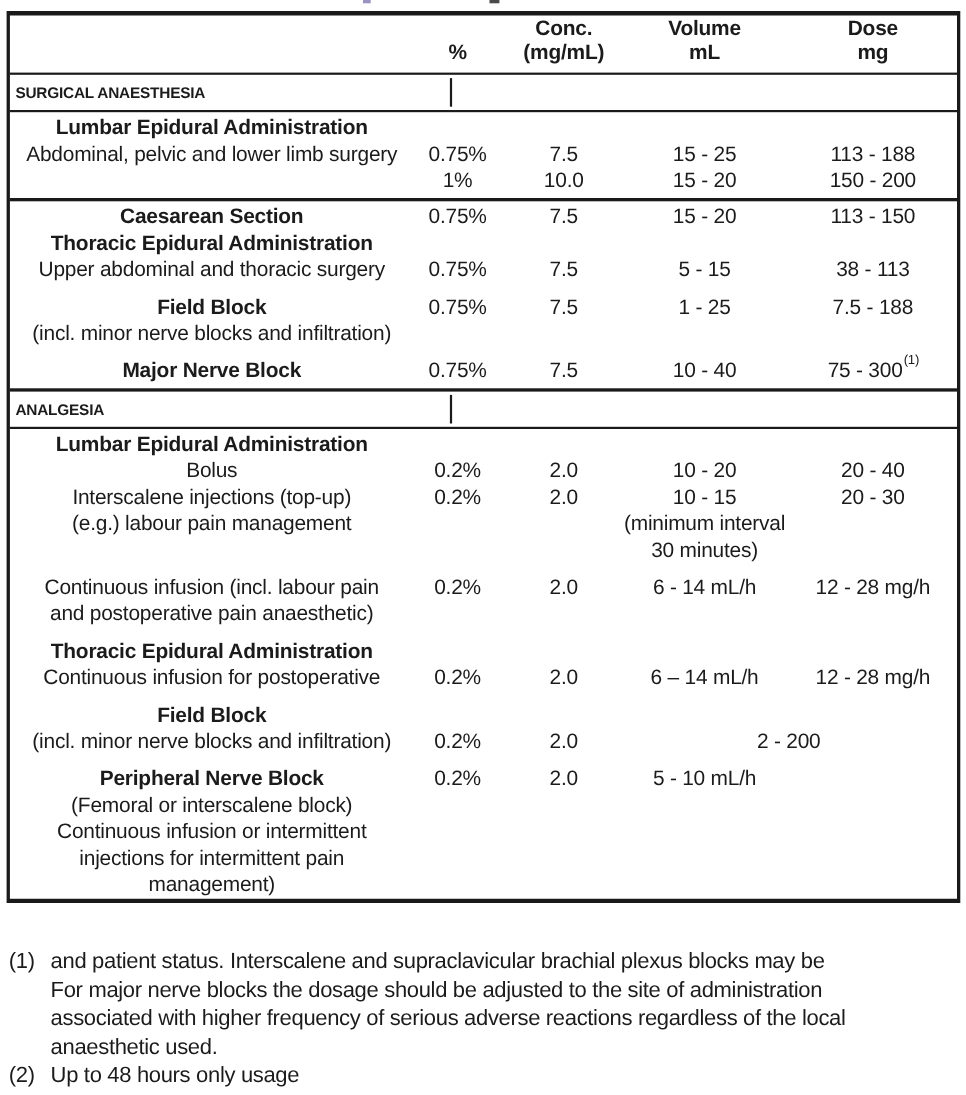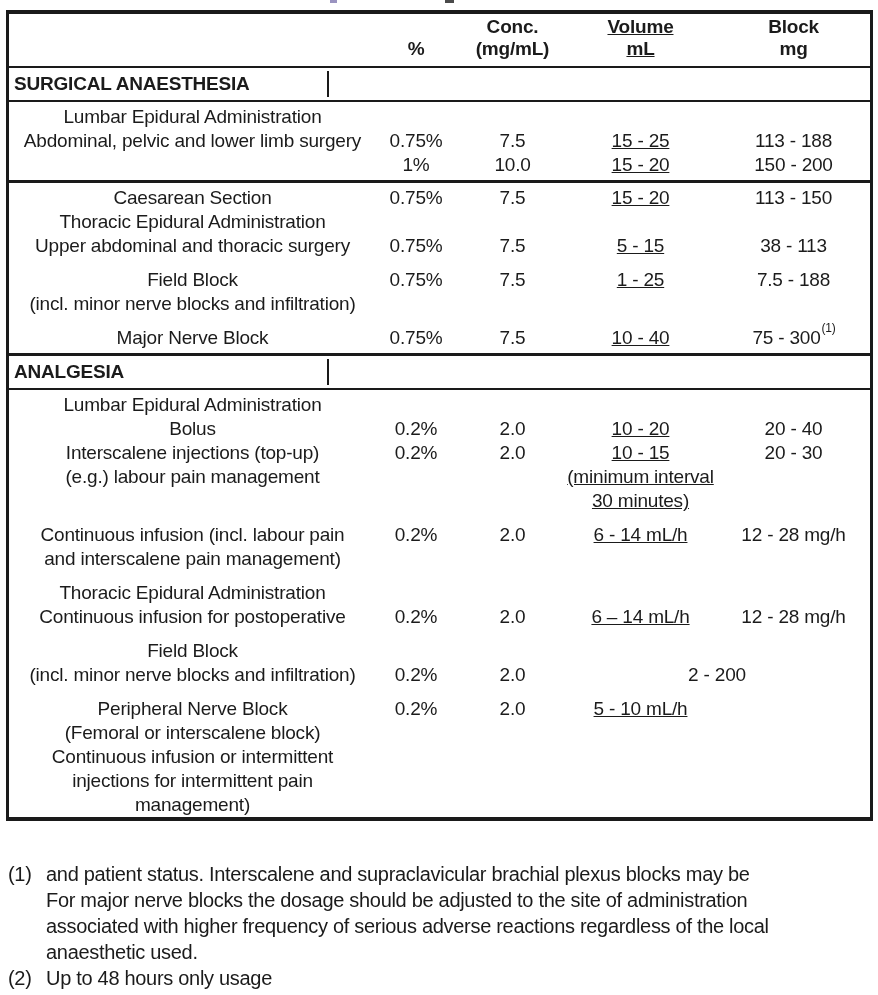--- a/index.html
+++ b/index.html
@@ -10,38 +10,38 @@
   .r1{left:330px;top:0;width:7px;height:3px;background:#9a93c0;}
   .r2{left:445px;top:0;width:9px;height:3px;background:#4a4a4a;}
 
   .dose-table{position:absolute;left:6px;top:10px;width:867px;box-sizing:border-box;
     border:3px solid #1a1a1a;border-top-width:4px;border-bottom-width:4px;background:#fff;}
 
   
   .desc{width:362px;box-sizing:border-box;padding-left:5px;text-align:left;}
   .c-pct{width:90px;}
   .c-conc{width:103px;}
-  .c-vol{width:153px;text-decoration:underline;}
+  .c-vol{width:153px;}
   .c-dose{flex:1;}
 
   .thead{display:flex;padding:2px 0 3px;}
   .hcell{display:flex;flex-direction:column;justify-content:flex-end;text-align:center;
     font-weight:bold;font-size:19px;line-height:22px;white-space:nowrap;}
   .hcell span{display:block;min-height:22px;}
 
   .rule{height:2px;background:#1a1a1a;margin:3px 0;}
   .rule.w3{height:3px;}
 
   .section{display:flex;}
-  .sec-cell{width:320px;box-sizing:border-box;padding-left:5px;border-right:2px solid #1a1a1a;
-    font-weight:bold;font-size:19px;line-height:26px;height:26px;white-space:nowrap;}
+  .sec-cell{width:402px;box-sizing:border-box;padding-left:5px;border-right:2px solid #1a1a1a;
+    font-weight:bold;font-size:14px;line-height:26px;height:26px;white-space:nowrap;}
 
   .trow{display:flex;font-size:19px;line-height:24px;height:24px;}
   .cell{text-align:center;white-space:nowrap;}
-  .b{font-weight:normal;}
+  .b{font-weight:bold;}
   .spacer{height:10px;}
 
   sup{font-size:12px;line-height:0;position:relative;top:-5px;left:1px;}
 
   .footnotes{position:absolute;left:8px;top:861px;width:862px;font-size:20px;line-height:26px;letter-spacing:-0.3px;}
   .fnote{display:flex;}
   .fmark{width:38px;flex:none;}
   .ftext{flex:1;}
   .fline{white-space:nowrap;}
 </style>
@@ -62,21 +62,21 @@
       </div>
       <div class="hcell c-conc">
         <span>Conc.</span>
         <span>(mg/mL)</span>
       </div>
       <div class="hcell c-vol">
         <span>Volume</span>
         <span>mL</span>
       </div>
       <div class="hcell c-dose">
-        <span>Block</span>
+        <span>Dose</span>
         <span>mg</span>
       </div>
     </div>
     <div>
         <div class="rule w2"></div>
         <div class="section">
           <div class="sec-cell">SURGICAL ANAESTHESIA</div>
         </div>
         <div class="rule w2"></div>
         <div class="trow">
@@ -187,21 +187,21 @@
         </div>
         <div class="spacer"></div>
         <div class="trow">
           <div class="cell desc">Continuous infusion (incl. labour pain</div>
           <div class="cell c-pct">0.2%</div>
           <div class="cell c-conc">2.0</div>
           <div class="cell c-vol">6 - 14 mL/h</div>
           <div class="cell c-dose">12 - 28 mg/h</div>
         </div>
         <div class="trow">
-          <div class="cell desc">and interscalene pain management)</div>
+          <div class="cell desc">and postoperative pain anaesthetic)</div>
           <div class="cell c-pct"></div>
           <div class="cell c-conc"></div>
           <div class="cell c-vol"></div>
           <div class="cell c-dose"></div>
         </div>
         <div class="spacer"></div>
         <div class="trow">
           <div class="cell desc b">Thoracic Epidural Administration</div>
           <div class="cell c-pct"></div>
           <div class="cell c-conc"></div>

